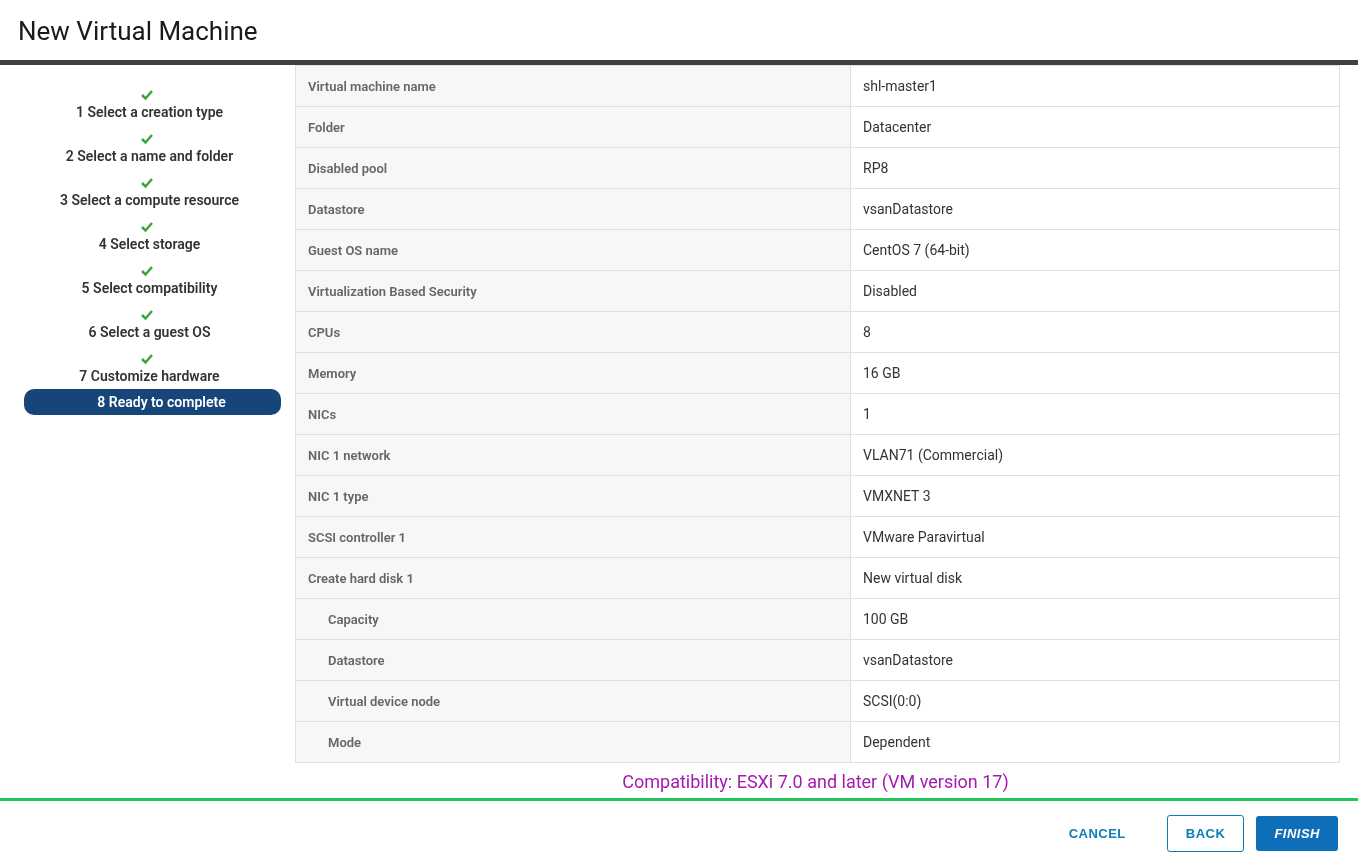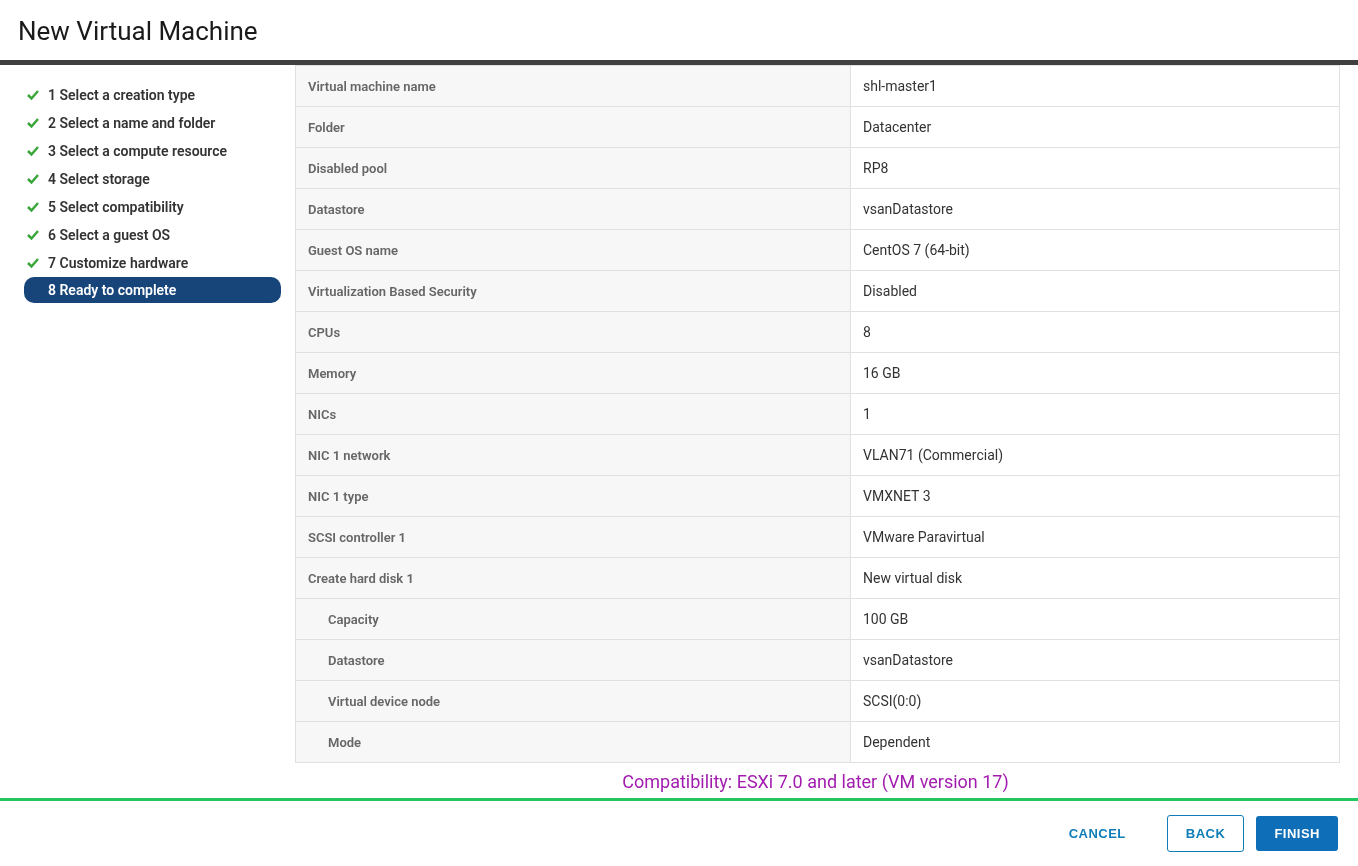--- a/index.html
+++ b/index.html
@@ -32,20 +32,21 @@
     flex-shrink: 0;
   }
   .step {
     display: flex;
     align-items: center;
     padding: 5px 6px 5px 0;
     font-size: 14px;
     font-weight: 600;
     color: #333;
     cursor: pointer;
+    flex-direction: column;
   }
   .step .check {
     width: 18px;
     height: 18px;
     flex-shrink: 0;
     margin-right: 6px;
     display: flex;
     align-items: center;
     justify-content: center;
   }
@@ -117,20 +118,21 @@
   }
   .btn-cancel { color: #0e7db8; }
   .btn-back {
     color: #0e7db8;
     border: 1px solid #0e7db8;
     margin-left: 11px;
   }
   .btn-finish {
     color: #fff;
     background: #0e6fb8;
+    font-style: italic;
   }
 </style>
 </head>
 <body>
 
 <div class="header">
   <h1>New Virtual Machine</h1>
 </div>
 
 <div class="layout">

